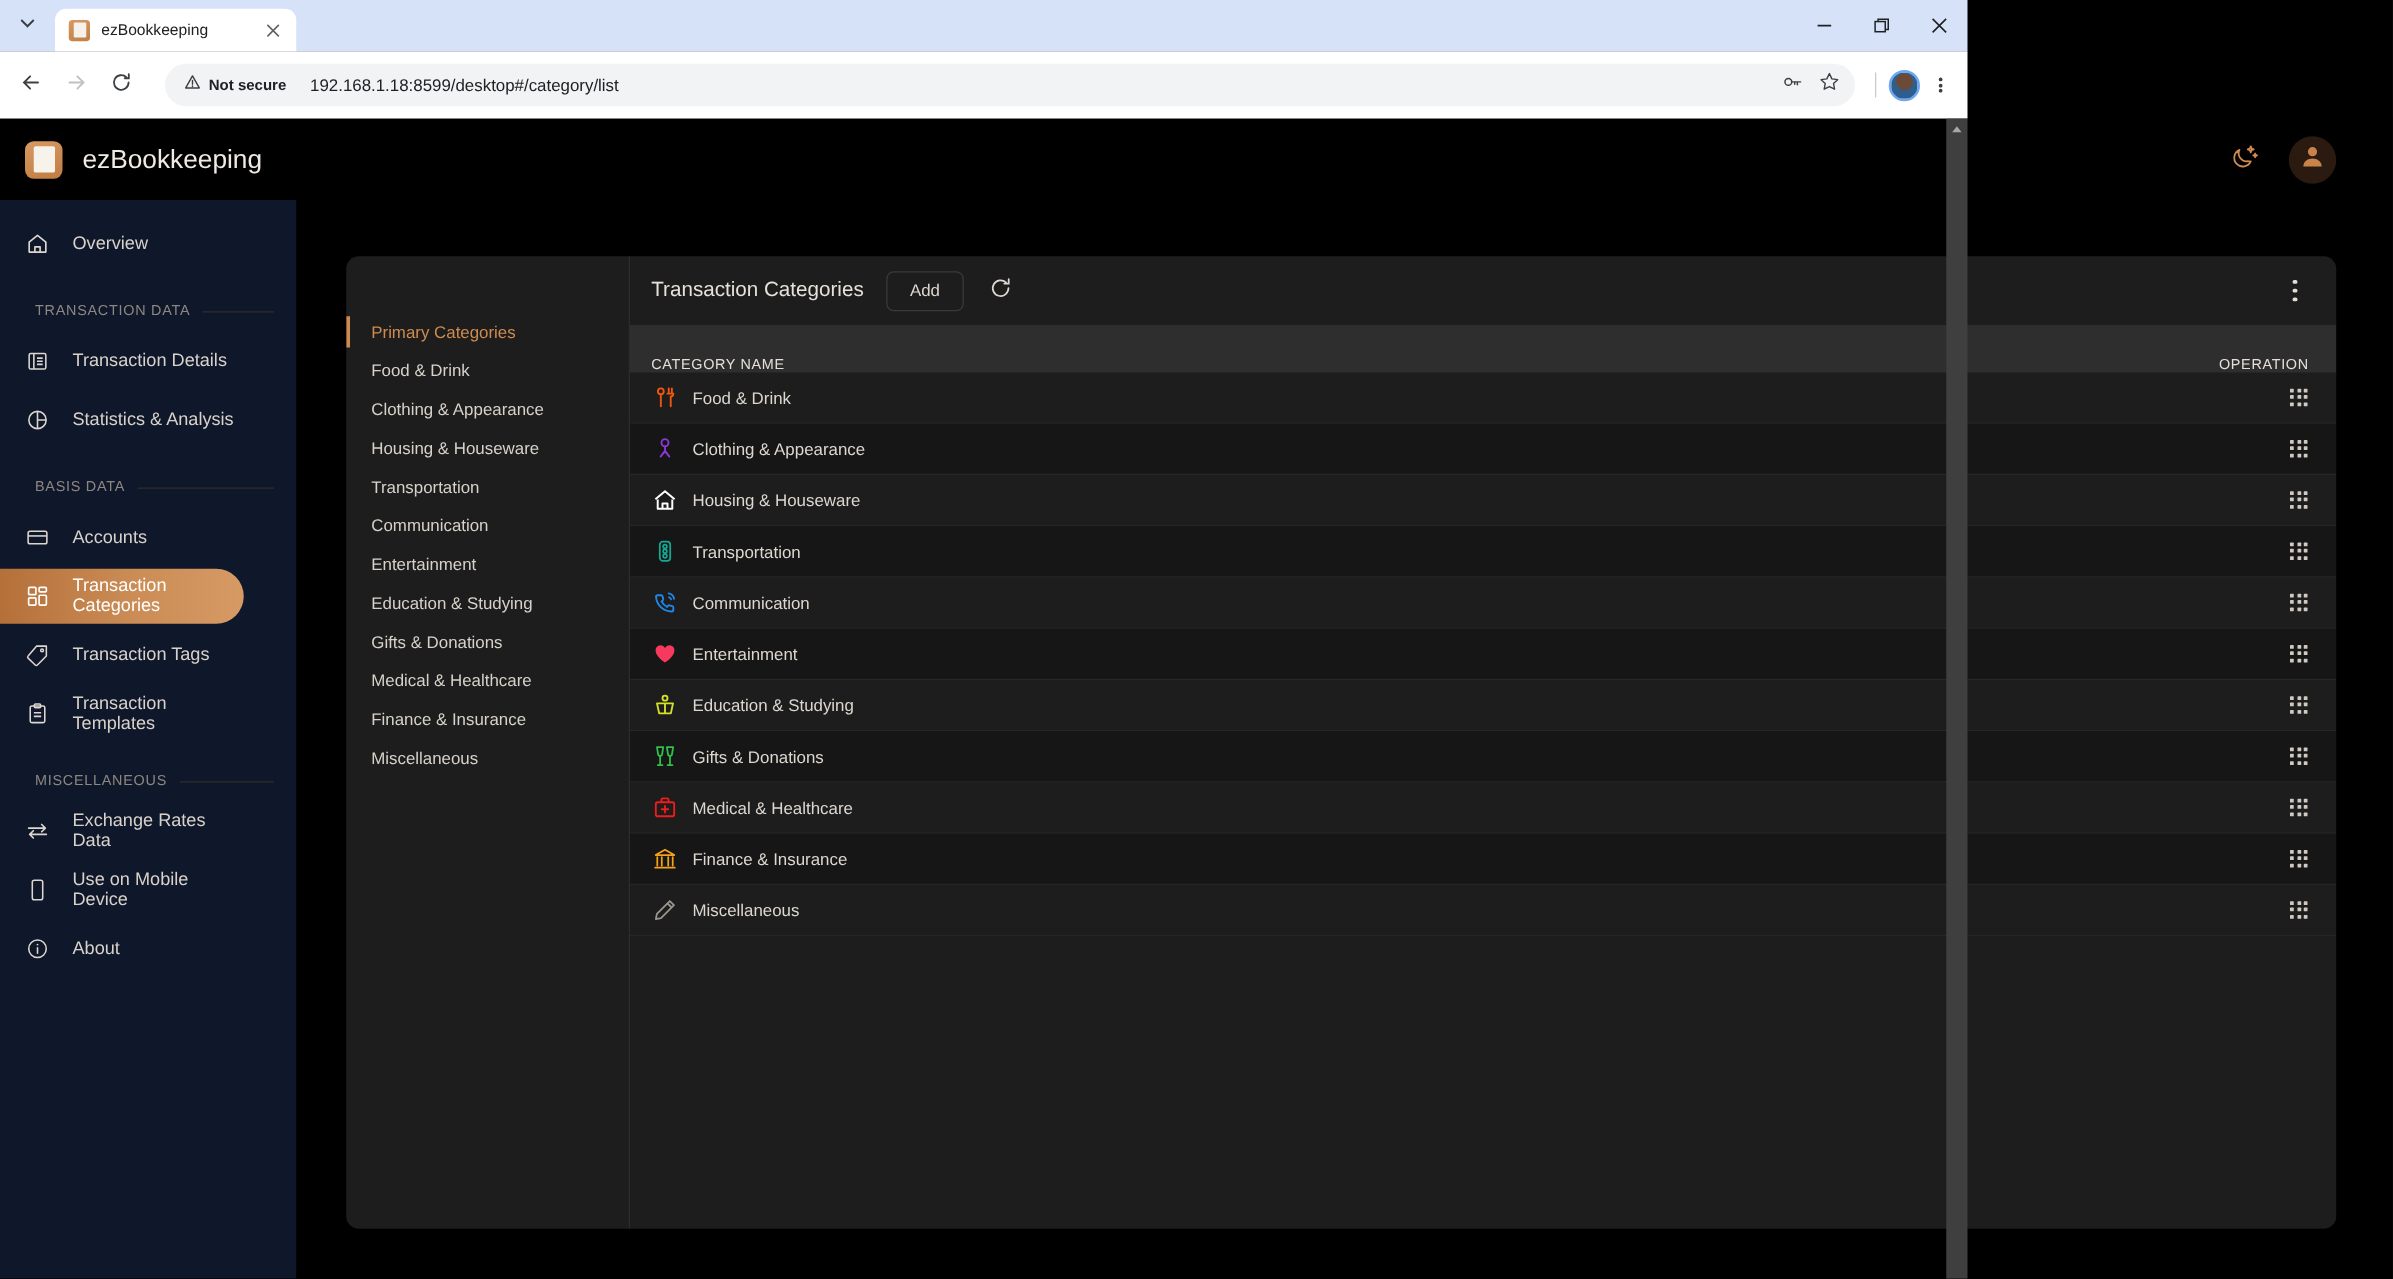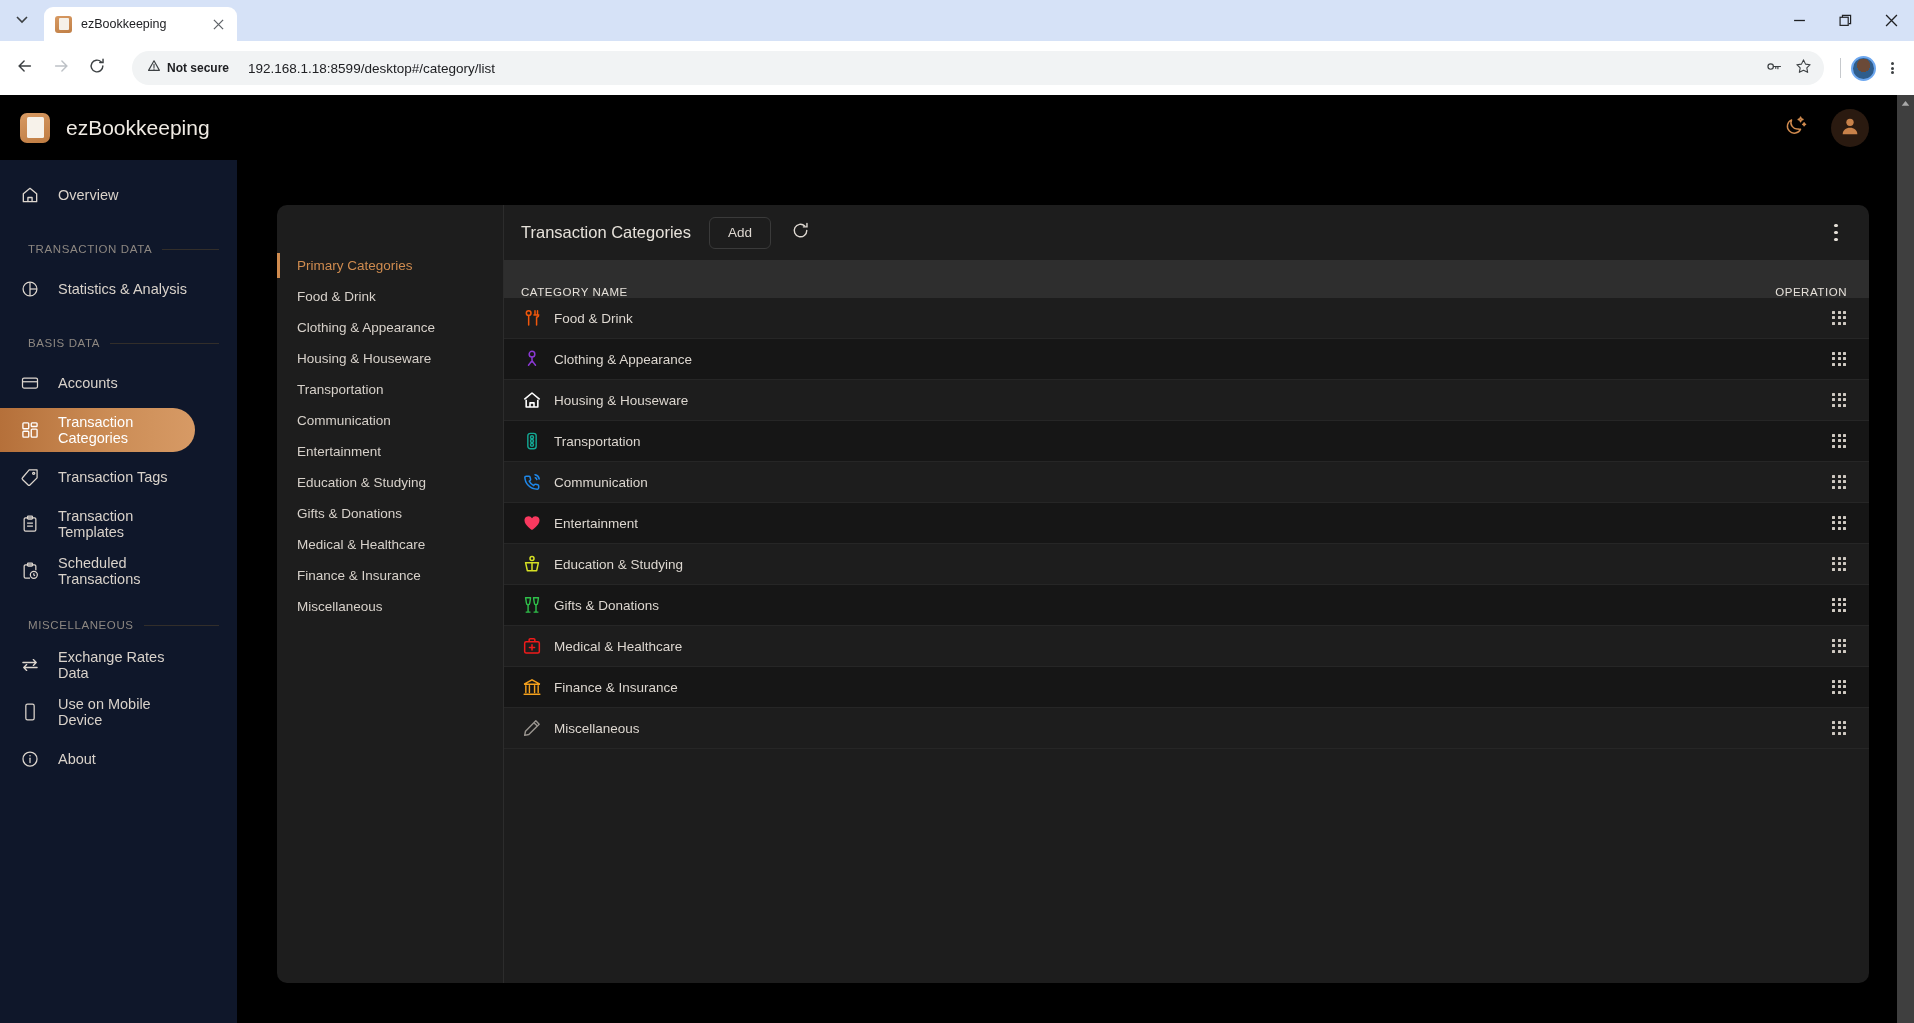--- a/index.html
+++ b/index.html
@@ -4,21 +4,21 @@
 <style>
   * { box-sizing: border-box; margin: 0; padding: 0; }
   html, body {
     width: 1914px; height: 1023px;
     background: #000;
     font-family: "Liberation Sans", sans-serif;
     overflow: hidden;
   }
 
   
-  .browser { width: 1914px; height: 1023px; position: relative; background: #000; }
+  .browser { width: 1574px; height: 1023px; position: relative; background: #000; }
 
   .tabstrip {
     height: 41px; background: #d6e2f7;
     display: flex; align-items: flex-end; position: relative;
   }
   .tab-list-btn {
     width: 44px; height: 41px; display: flex; align-items: center; justify-content: center;
   }
   .tab-list-btn svg { width: 16px; height: 16px; }
   .tab {
@@ -363,20 +363,29 @@
         </div>
 
         <div class="nav-group">
           <span class="line-l"></span>
           <span class="gtitle">TRANSACTION DATA</span>
           <span class="line-r"></span>
         </div>
         <div class="nav-item">
           <span class="ic">
             <svg viewBox="0 0 24 24" fill="none" stroke="#ddd6ce" stroke-width="1.5">
+                <rect x="4" y="4.5" width="16" height="15" rx="1.6"></rect>
+                <path d="M8.5 4.5v15M11.5 9h5.5M11.5 12h5.5M11.5 15h5.5"></path>
+              </svg>
+          </span>
+          <span>Transaction Details</span>
+        </div>
+        <div class="nav-item">
+          <span class="ic">
+            <svg viewBox="0 0 24 24" fill="none" stroke="#ddd6ce" stroke-width="1.5">
                 <circle cx="12" cy="12" r="8.3"></circle>
                 <path d="M12 4v16"></path>
                 <path d="M12 12h8.3"></path>
               </svg>
           </span>
           <span>Statistics &amp; Analysis</span>
         </div>
 
         <div class="nav-group">
           <span class="line-l"></span>
@@ -414,31 +423,20 @@
         </div>
         <div class="nav-item">
           <span class="ic">
             <svg viewBox="0 0 24 24" fill="none" stroke="#ddd6ce" stroke-width="1.5">
                 <rect x="5" y="4.5" width="14" height="16" rx="1.6"></rect>
                 <rect x="9" y="2.6" width="6" height="3.6" rx="1"></rect>
                 <path d="M8.5 11h7M8.5 14.5h7"></path>
               </svg>
           </span>
           <span>Transaction Templates</span>
-        </div>
-        <div class="nav-item">
-          <span class="ic">
-            <svg viewBox="0 0 24 24" fill="none" stroke="#ddd6ce" stroke-width="1.5">
-                <path d="M19 11V6.1a1.6 1.6 0 0 0-1.6-1.6H6.6A1.6 1.6 0 0 0 5 6.1v12.8a1.6 1.6 0 0 0 1.6 1.6H12"></path>
-                <rect x="9" y="2.6" width="6" height="3.6" rx="1"></rect>
-                <circle cx="16.6" cy="16.6" r="4.2"></circle>
-                <path d="M16.6 14.6v2.1l1.4.9"></path>
-              </svg>
-          </span>
-          <span>Scheduled Transactions</span>
         </div>
 
         <div class="nav-group">
           <span class="line-l"></span>
           <span class="gtitle">MISCELLANEOUS</span>
           <span class="line-r"></span>
         </div>
         <div class="nav-item">
           <span class="ic">
             <svg viewBox="0 0 24 24" fill="none" stroke="#ddd6ce" stroke-width="1.6" stroke-linecap="round" stroke-linejoin="round">

